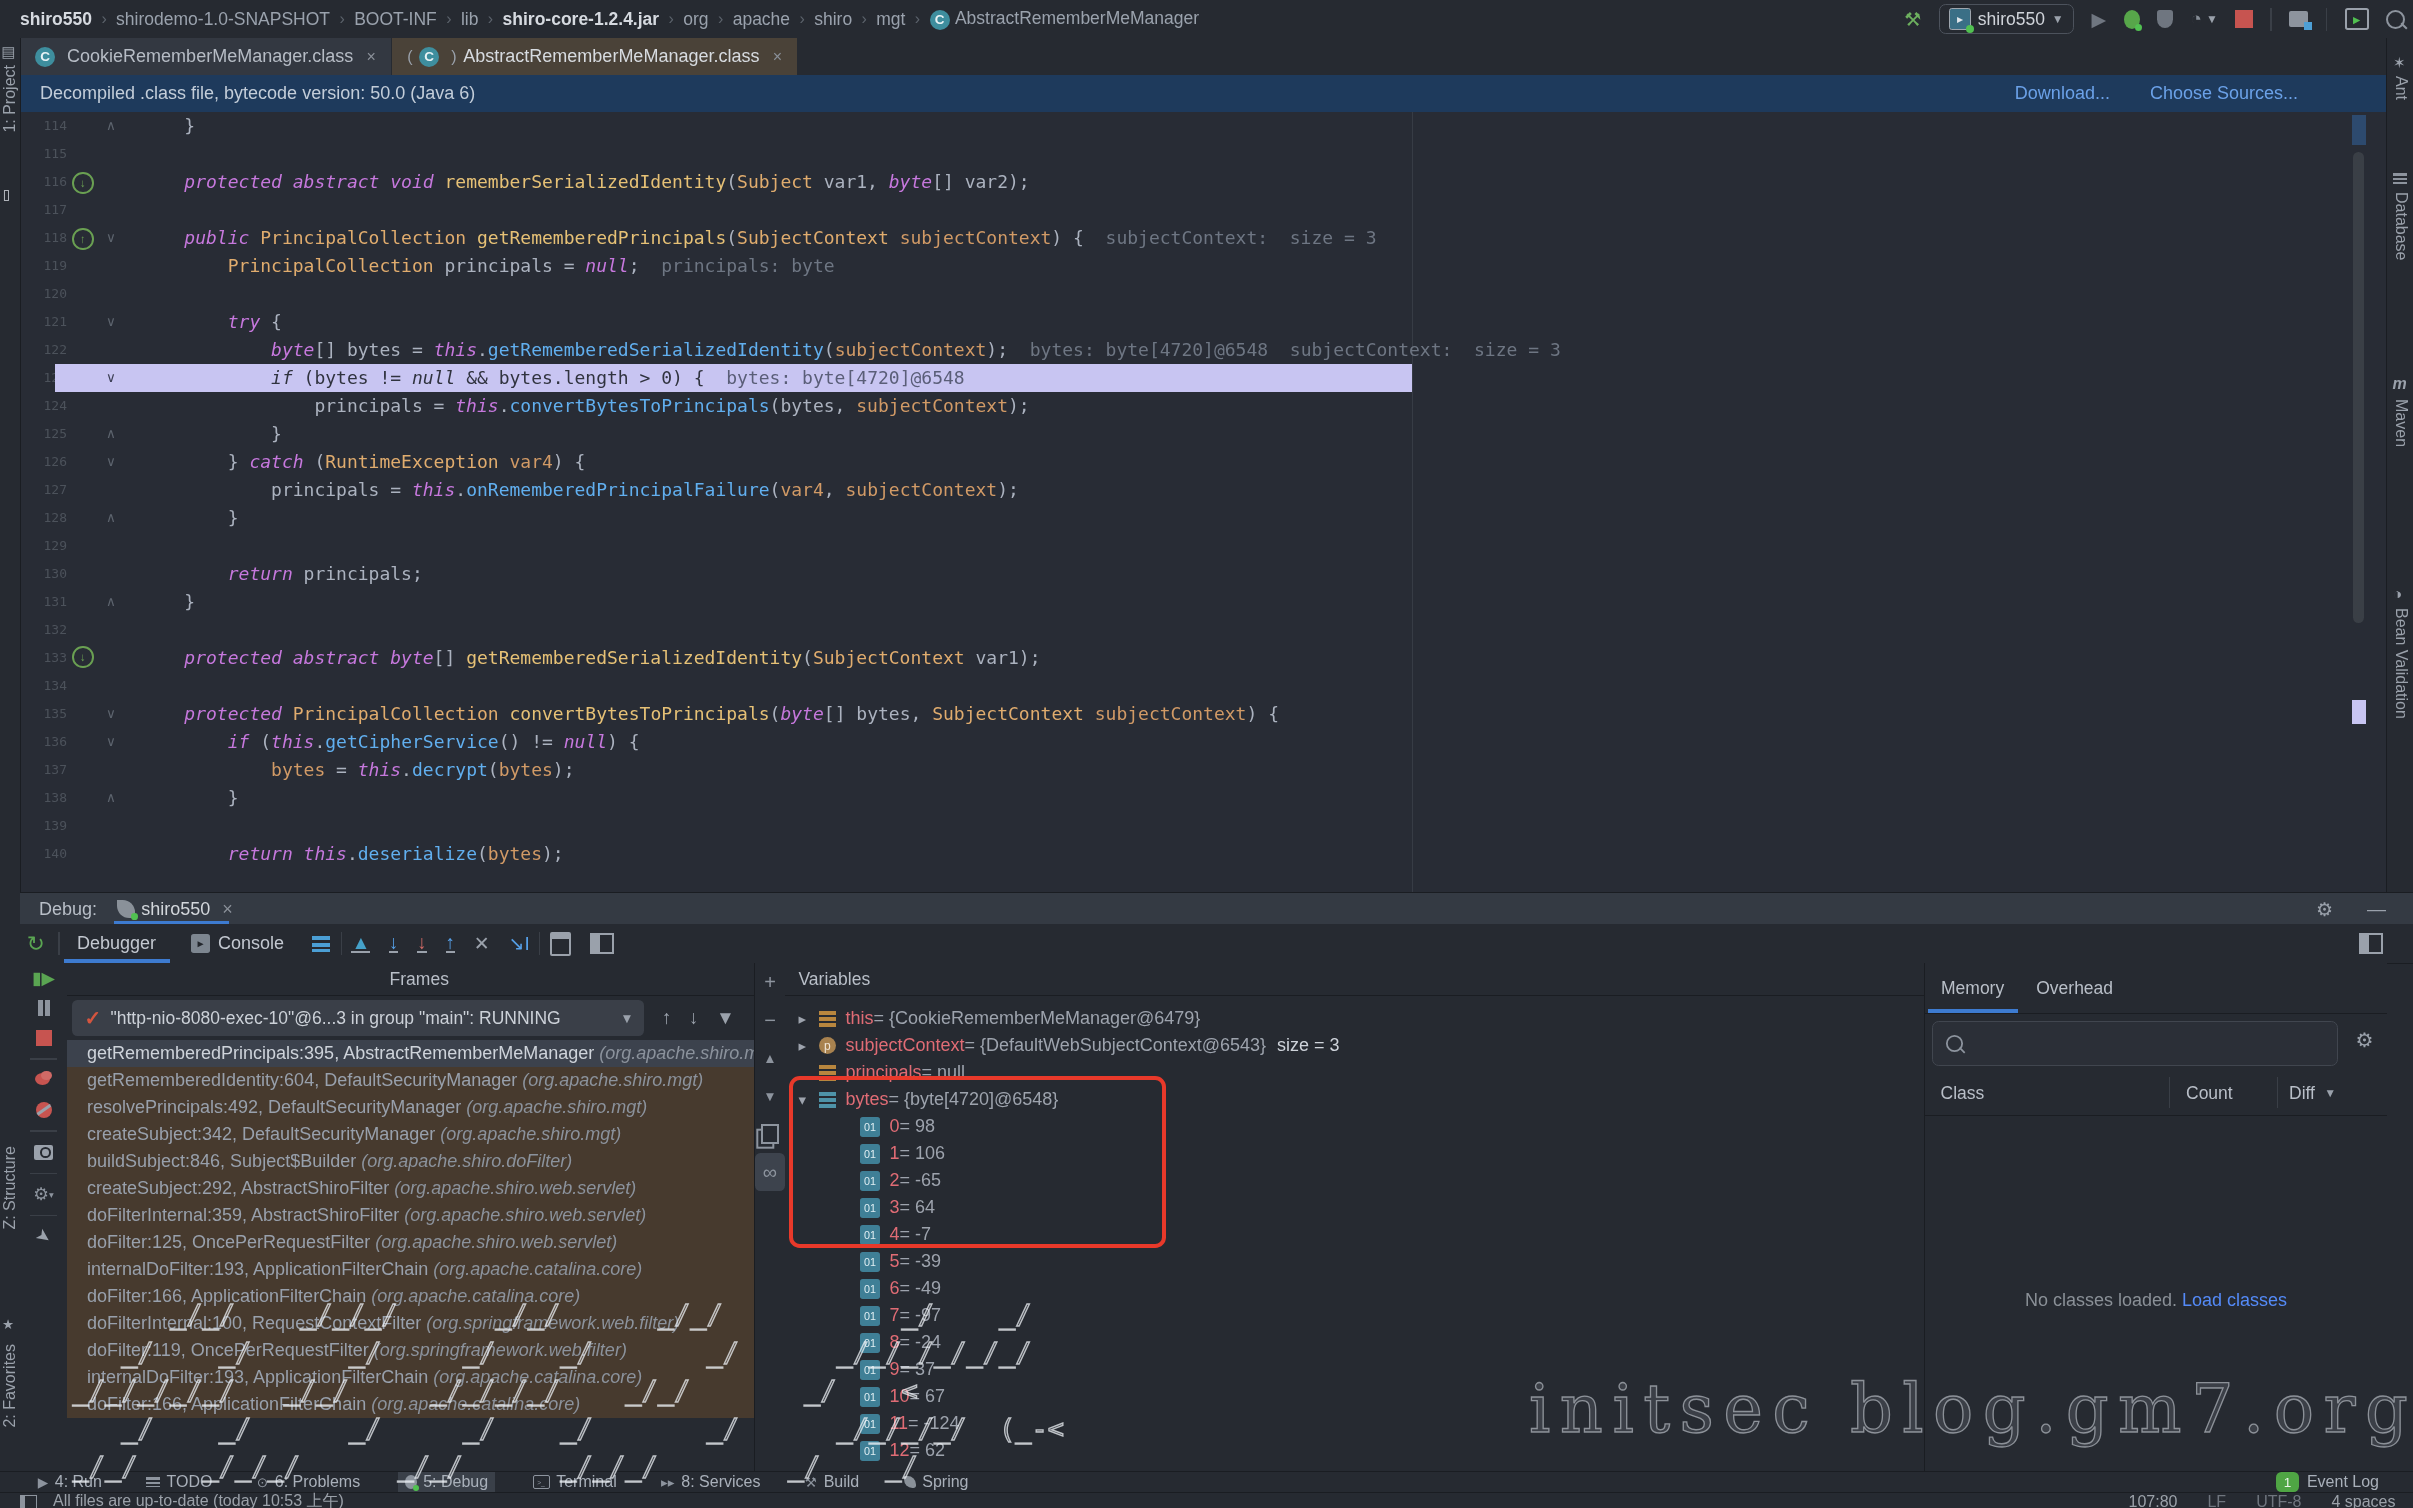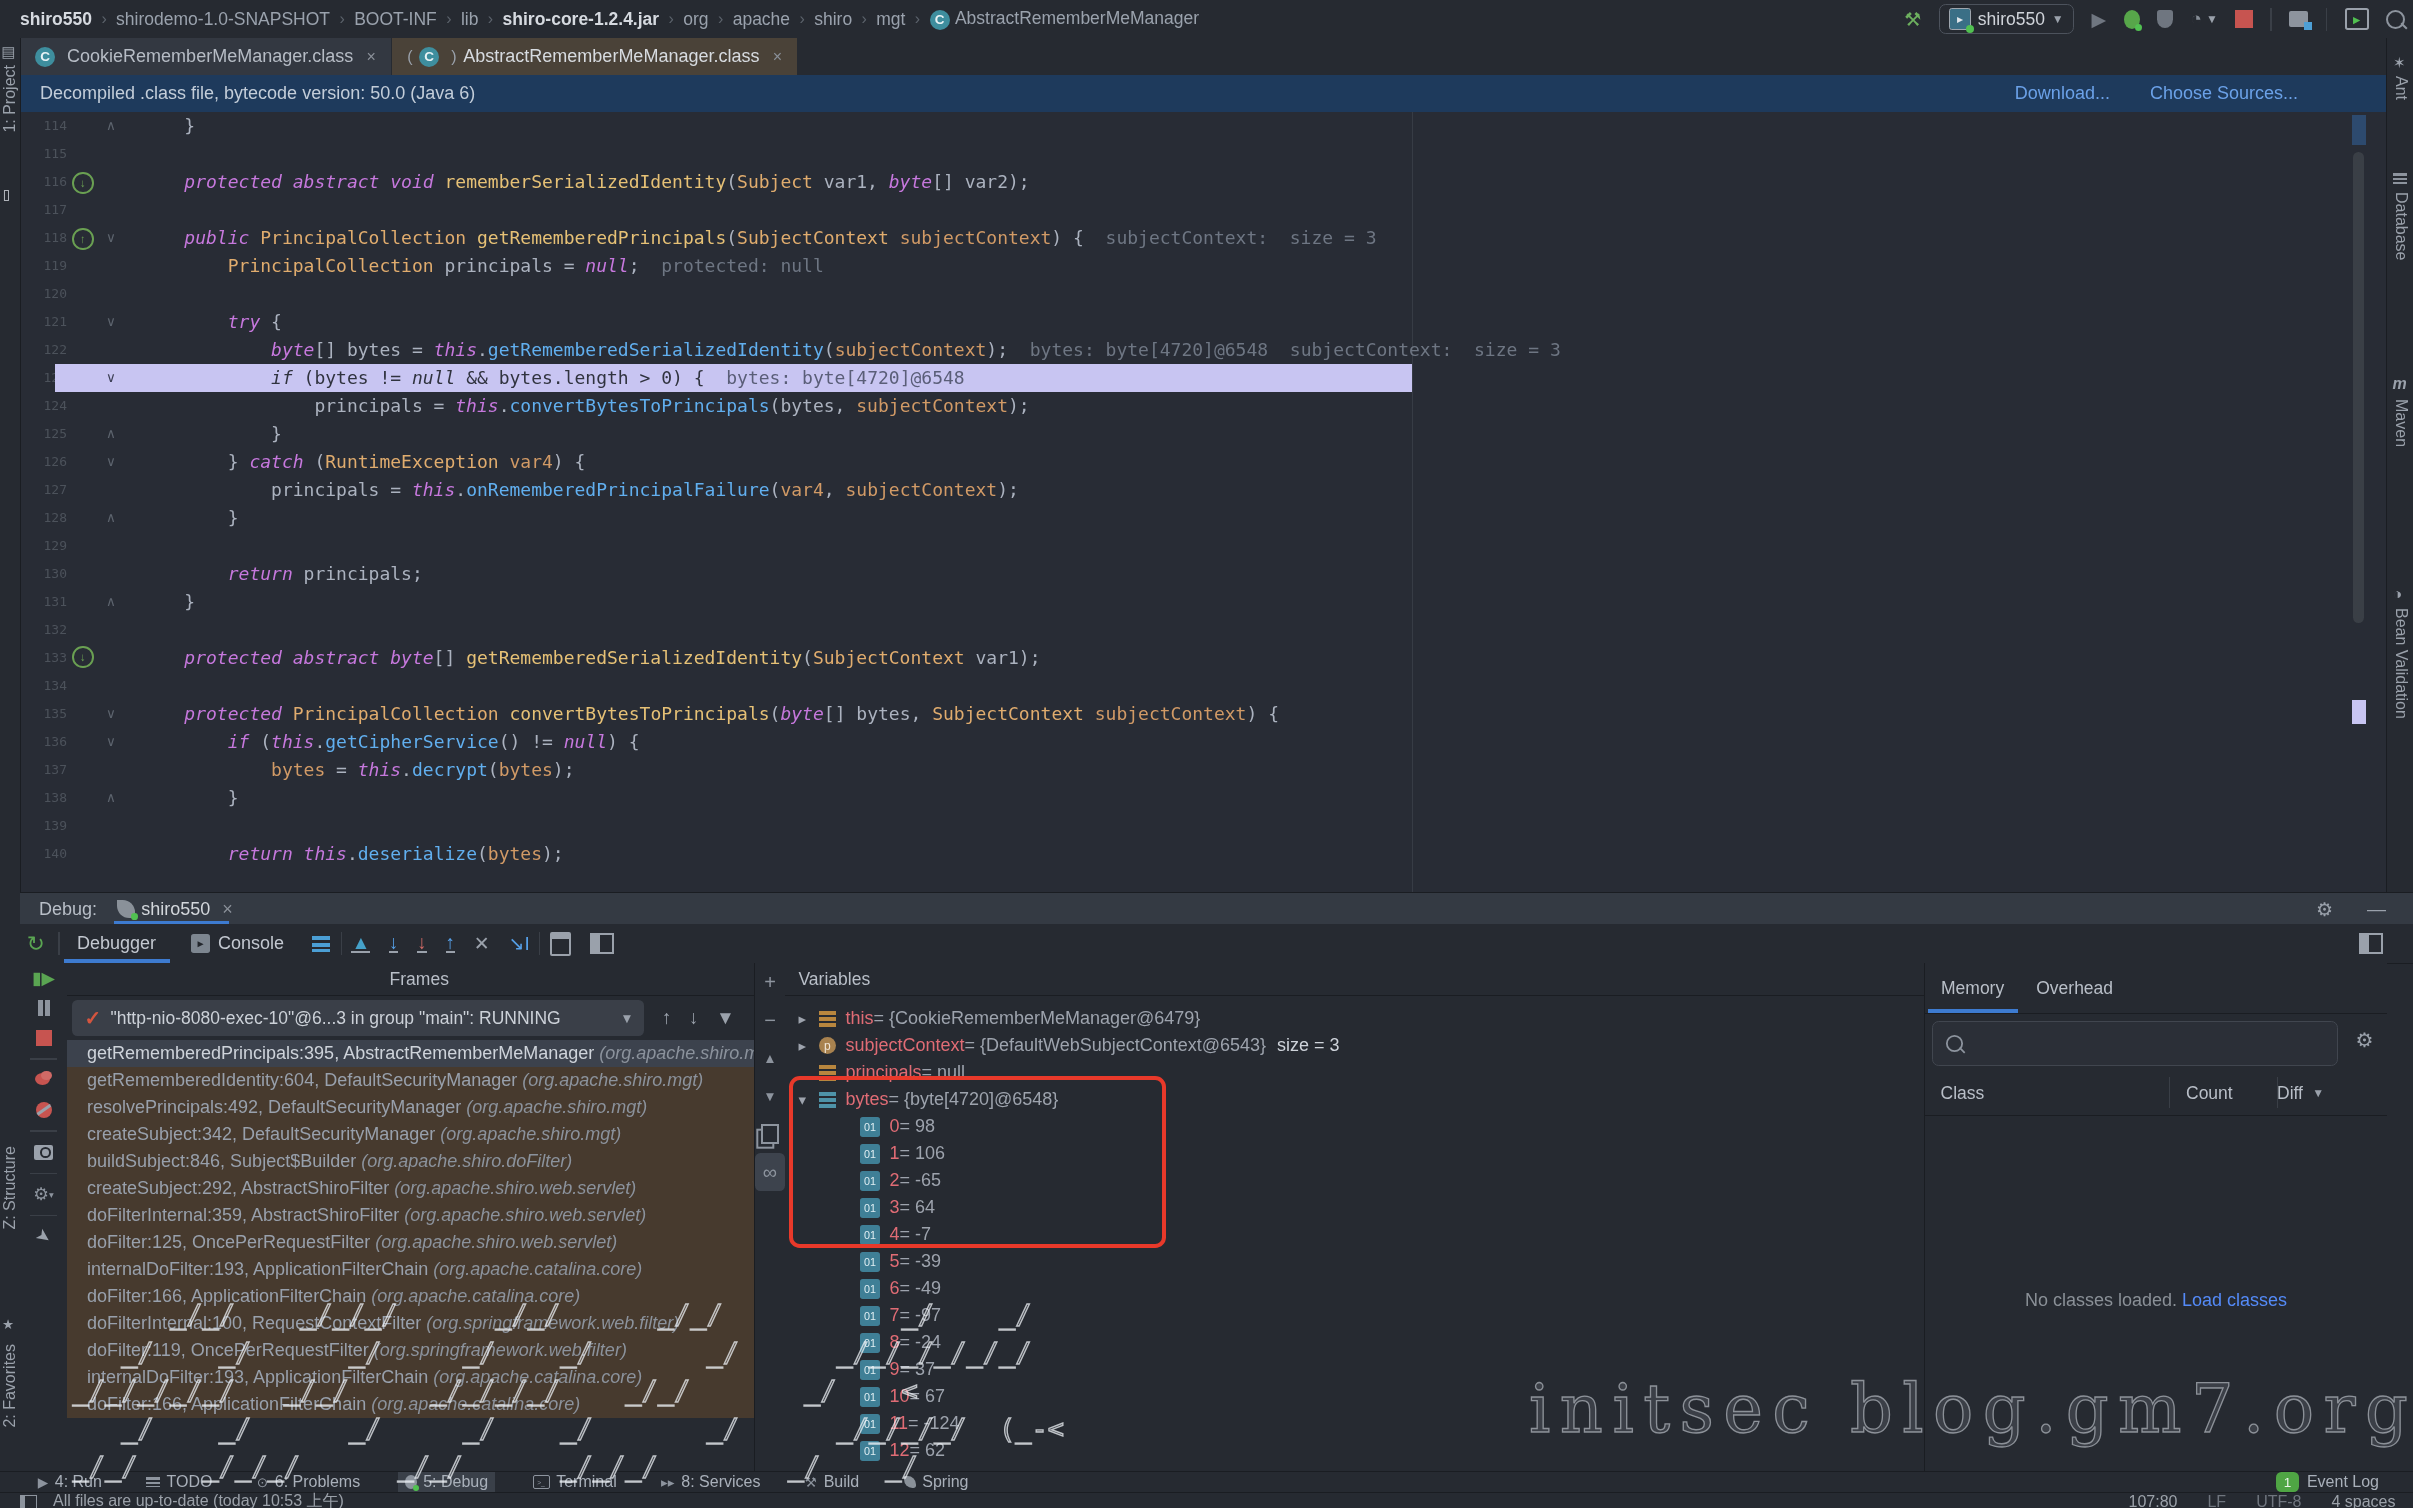--- a/index.html
+++ b/index.html
@@ -146,21 +146,21 @@
   #memory{left:1924px;top:963px;width:462px;height:508px;background:#262a31;border-left:1.3px solid #1a1d22;overflow:hidden;}
   #memtabs{position:absolute;left:0;top:0;width:462px;height:50px;display:flex;align-items:center;font-size:17.5px;color:#b9bfc8;border-bottom:1.3px solid #1a1d22;}
   .mtab{position:relative;height:100%;display:flex;align-items:center;padding:0 16px;}
   .mtab.active:after{content:"";position:absolute;left:2.7px;right:2.7px;bottom:0;height:4px;background:#3d7bd0;}
   #memsearch{position:absolute;left:6.7px;top:58px;width:404px;height:43px;background:#2b2f37;border:1.3px solid #41464f;border-radius:6.7px;display:flex;align-items:center;}
   #memsearch .mag{margin-left:12px;transform:scale(.9);}
   #memgear{position:absolute;right:13.5px;top:65px;color:#9aa1ab;font-size:20px;}
   #memcols{position:absolute;left:0;top:109px;width:462px;height:43px;font-size:17.5px;color:#b9bfc8;border-bottom:1.3px solid #1a1d22;}
   #memcols .c1{position:absolute;left:15.5px;top:10.8px;}
   #memcols .c2{position:absolute;left:261px;top:10.8px;}
-  #memcols .c3{position:absolute;left:352px;top:10.8px;display:flex;gap:9.4px;align-items:center;}
+  #memcols .c3{position:absolute;left:364px;top:10.8px;display:flex;gap:9.4px;align-items:center;}
   #memcols .cd{position:absolute;top:5.4px;width:1.3px;height:31px;background:#3a3f47;}
   #memempty{position:absolute;left:0;top:327px;width:462px;text-align:center;font-size:18px;color:#8a9097;}
   #memempty a{color:#548af7;text-decoration:none;}
   
   #bottombar{left:0;top:1471px;width:2413px;height:20px;background:#262a31;border-top:1.3px solid #1a1d22;display:flex;align-items:center;font-size:16px;color:#a9b0ba;}
   .bitem{display:flex;align-items:center;gap:6.7px;margin-left:31px;height:20px;padding:0 6.7px;}
   .bitem.active{background:#3a4049;}
   .bico{font-size:13.5px;color:#8d949e;}
   .bugmini{position:relative;width:12px;height:13.5px;border-radius:50%;background:#8d949e;}
   .bugmini:after{content:"";position:absolute;right:-2px;bottom:-2px;width:6px;height:6px;border-radius:50%;background:#51c151;}
@@ -288,21 +288,21 @@
         <span class="implmark" style="top: 60px;">↓</span>
         <span class="implmark" style="top: 116px;">↑</span>
         <span class="implmark" style="top: 534px;">↓</span>
       </div>
     <div class="abs" id="codelines">
         <div class="line"><span class="fold">∧</span><span class="codetext"><span class="pl">    }</span></span></div>
         <div class="line"><span class="codetext"></span></div>
         <div class="line"><span class="codetext"><span class="pl">    </span><span class="k">protected abstract void</span><span class="pl"> </span><span class="md">rememberSerializedIdentity</span><span class="pl">(</span><span class="t">Subject</span><span class="pl"> var1, </span><span class="k">byte</span><span class="pl">[] var2);</span></span></div>
         <div class="line"><span class="codetext"></span></div>
         <div class="line"><span class="fold">∨</span><span class="codetext"><span class="pl">    </span><span class="k">public</span><span class="pl"> </span><span class="t">PrincipalCollection</span><span class="pl"> </span><span class="md">getRememberedPrincipals</span><span class="pl">(</span><span class="t">SubjectContext</span><span class="pl"> </span><span class="p">subjectContext</span><span class="pl">) {  </span><span class="h">subjectContext:  size = 3</span></span></div>
-        <div class="line"><span class="codetext"><span class="pl">        </span><span class="t">PrincipalCollection</span><span class="pl"> principals = </span><span class="k">null</span><span class="pl">;  </span><span class="h">protected: null</span></span></div>
+        <div class="line"><span class="codetext"><span class="pl">        </span><span class="t">PrincipalCollection</span><span class="pl"> principals = </span><span class="k">null</span><span class="pl">;  </span><span class="h">principals: byte</span></span></div>
         <div class="line"><span class="codetext"></span></div>
         <div class="line"><span class="fold">∨</span><span class="codetext"><span class="pl">        </span><span class="k">try</span><span class="pl"> {</span></span></div>
         <div class="line"><span class="codetext"><span class="pl">            </span><span class="k">byte</span><span class="pl">[] bytes = </span><span class="k">this</span><span class="pl">.</span><span class="mc">getRememberedSerializedIdentity</span><span class="pl">(</span><span class="p">subjectContext</span><span class="pl">);  </span><span class="h">bytes: byte[4720]@6548  subjectContext:  size = 3</span></span></div>
         <div class="line hl"><span class="fold">∨</span><span class="codetext"><span class="pl">            </span><span class="k">if</span><span class="pl"> (bytes != </span><span class="k">null</span><span class="pl"> &amp;&amp; bytes.length &gt; </span><span class="n">0</span><span class="pl">) {  </span><span class="h">bytes: byte[4720]@6548</span></span></div>
         <div class="line"><span class="codetext"><span class="pl">                principals = </span><span class="k">this</span><span class="pl">.</span><span class="mc">convertBytesToPrincipals</span><span class="pl">(bytes, </span><span class="p">subjectContext</span><span class="pl">);</span></span></div>
         <div class="line"><span class="fold">∧</span><span class="codetext"><span class="pl">            }</span></span></div>
         <div class="line"><span class="fold">∨</span><span class="codetext"><span class="pl">        } </span><span class="k">catch</span><span class="pl"> (</span><span class="t">RuntimeException</span><span class="pl"> </span><span class="p">var4</span><span class="pl">) {</span></span></div>
         <div class="line"><span class="codetext"><span class="pl">            principals = </span><span class="k">this</span><span class="pl">.</span><span class="mc">onRememberedPrincipalFailure</span><span class="pl">(</span><span class="p">var4</span><span class="pl">, </span><span class="p">subjectContext</span><span class="pl">);</span></span></div>
         <div class="line"><span class="fold">∧</span><span class="codetext"><span class="pl">        }</span></span></div>
         <div class="line"><span class="codetext"></span></div>

